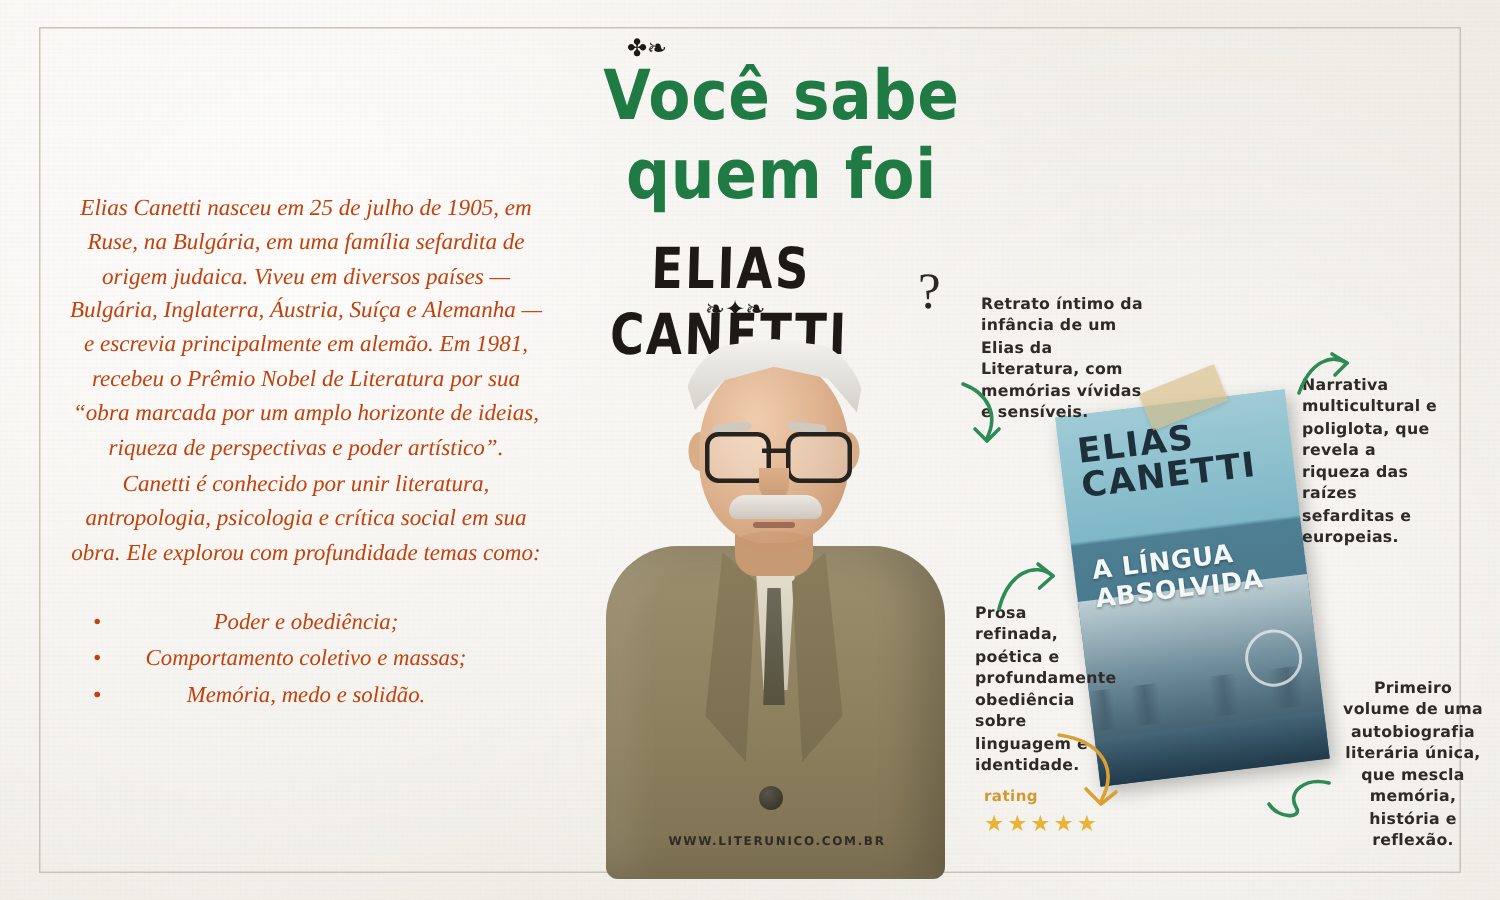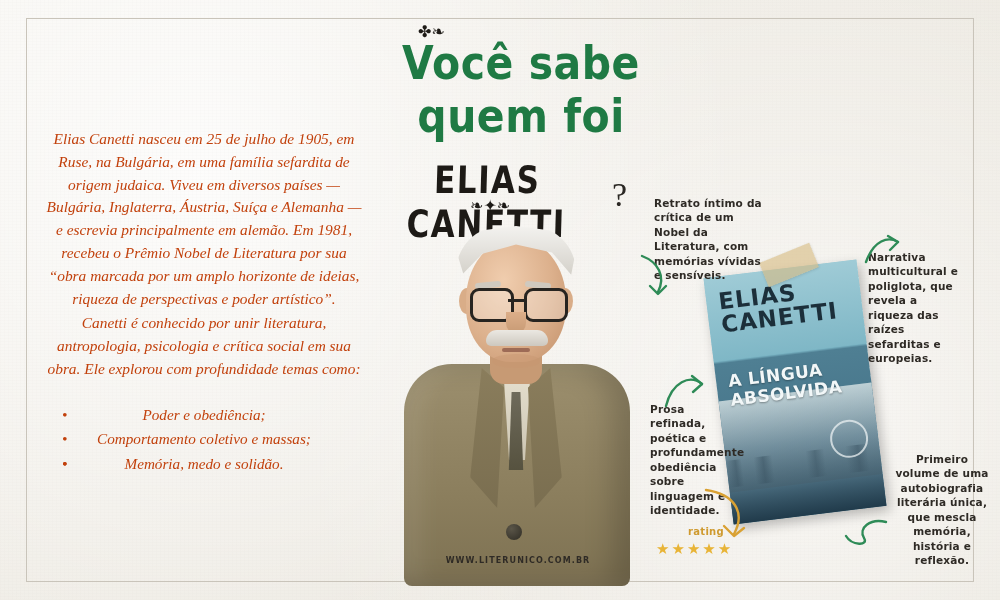--- a/index.html
+++ b/index.html
@@ -384,21 +384,20 @@
     left: 656px;
     top: 526px;
     width: 100px;
   }
   #rating .label {
     font-family: "DejaVu Sans", sans-serif;
     font-size: 10px;
     font-weight: bold;
     color: #cf9a2f;
     letter-spacing: .3px;
-    text-align: center;
   }
   #rating .stars {
     margin-top: 3px;
     font-size: 15px;
     color: #e8b437;
     letter-spacing: 2px;
   }
 </style>
 </head>
 <body>
@@ -480,21 +479,21 @@
         <div class="author-2">CANETTI</div>
       </div>
       <div class="book-title">
         <div>A LÍNGUA</div>
         <div>ABSOLVIDA</div>
       </div>
     </div>
   </div>
   <div id="tape"></div>
 
-  <div class="note" id="note-1">Retrato íntimo da crítica de um Nobel da Literatura, com memórias vívidas e sensíveis.</div>
+  <div class="note" id="note-1">Retrato íntimo da infância de um Elias da Literatura, com memórias vívidas e sensíveis.</div>
   <div class="note" id="note-2">Narrativa multicultural e poliglota, que revela a riqueza das raízes sefarditas e europeias.</div>
   <div class="note" id="note-3">Prosa refinada, poética e profundamente obediência sobre linguagem e identidade.</div>
   <div class="note" id="note-4">Primeiro volume de uma autobiografia literária única, que mescla memória, história e reflexão.</div>
 
   <svg class="squiggle" id="sq-1" width="40" height="56" viewBox="0 0 40 56">
     <path d="M6 4 C22 10, 30 24, 22 40" stroke="#2e8b57" stroke-width="2.4" fill="none" stroke-linecap="round"></path>
     <path d="M14 34 L22 42 L30 34" stroke="#2e8b57" stroke-width="2.4" fill="none" stroke-linecap="round" stroke-linejoin="round"></path>
   </svg>
 
   <svg class="squiggle" id="sq-2" width="40" height="40" viewBox="0 0 40 40">

